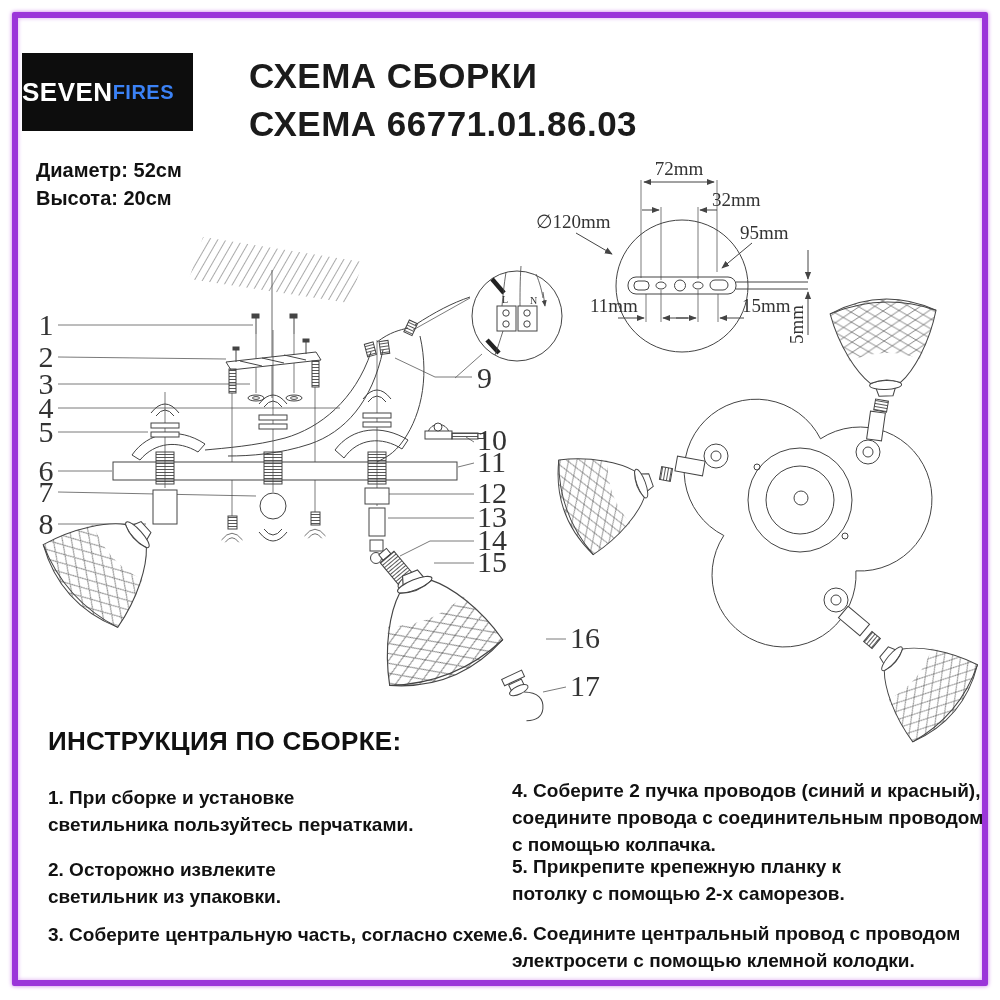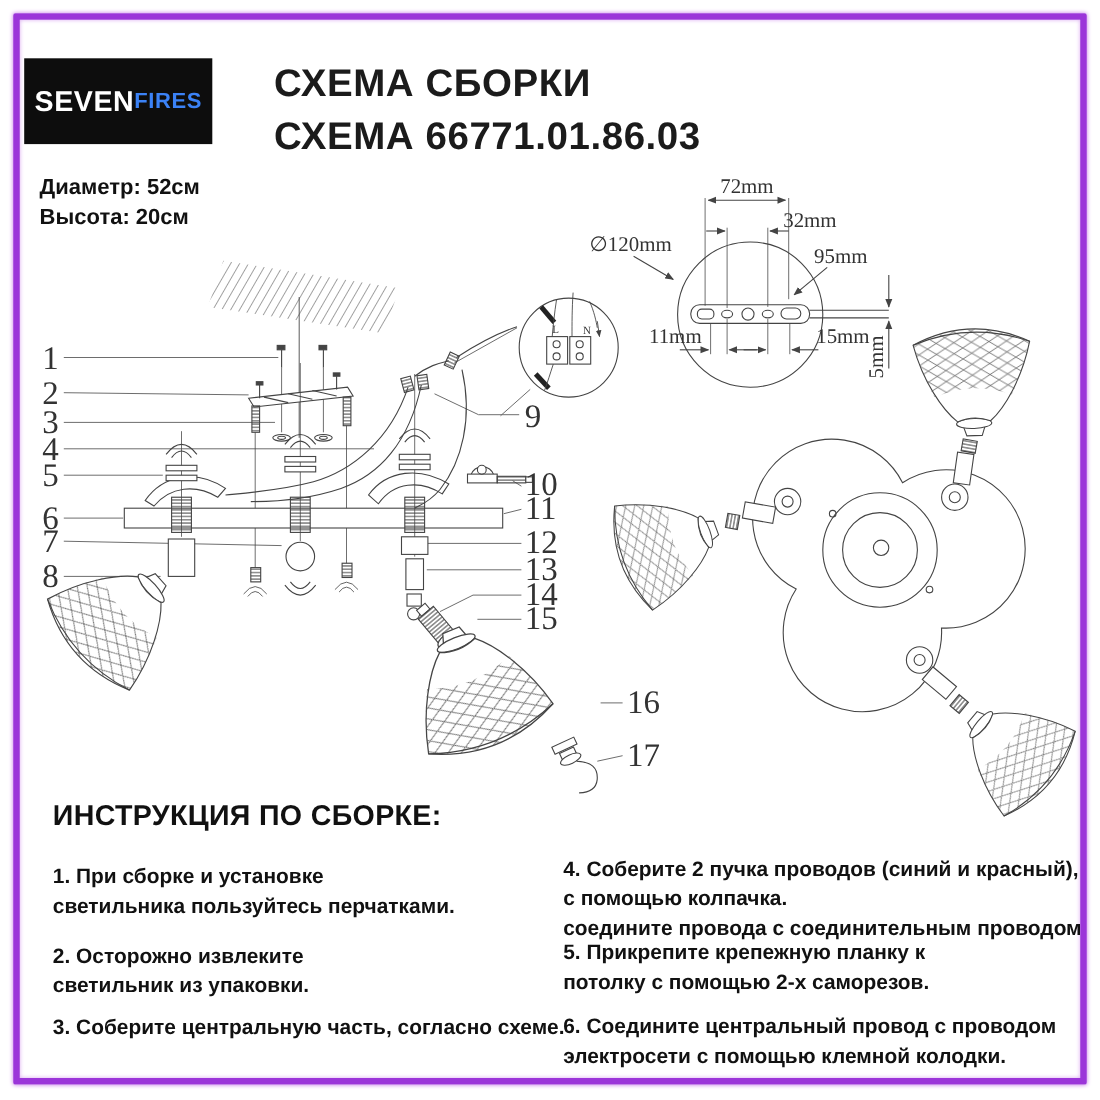--- a/index.html
+++ b/index.html
@@ -1,21 +1,21 @@
 <!DOCTYPE html>
 <html><head>
 <meta charset="utf-8">
 <style>
   html,body{margin:0;padding:0;background:#fff;}
   #page{position:relative;width:1000px;height:1000px;background:#ffffff;overflow:hidden;
         font-family:"Liberation Sans",sans-serif;color:#141414;}
   #frame{position:absolute;left:12px;top:12px;right:12px;bottom:14px;
          border:6px solid #9b35d9;box-shadow:0 0 4px #c77ae8, inset 0 0 4px #d9a6f0;border-radius:2px;pointer-events:none;}
   #logo{position:absolute;left:22px;top:53px;width:171px;height:78px;background:#0d0d0d;
-        display:flex;align-items:center;justify-content:center;letter-spacing:.5px;}
+        display:flex;align-items:center;justify-content:flex-start;letter-spacing:.5px;}
   #logo .b{color:#fff;font-size:26px;font-weight:800;}
   #logo .l{color:#3b82f6;font-size:20px;font-weight:700;}
   #title{position:absolute;left:249px;top:52px;line-height:48px;font-size:35px;font-weight:800;
          color:#1b1b1b;letter-spacing:.5px;}
   #specs{position:absolute;left:36px;top:156px;width:170px;font-size:20px;
          font-weight:700;line-height:28px;color:#111;}
   .heading{position:absolute;left:48px;top:726px;font-size:26px;font-weight:800;color:#111;letter-spacing:.3px;}
   .step{position:absolute;font-size:19px;font-weight:600;line-height:27px;color:#111;}
   #svgart{position:absolute;left:0;top:0;}
   text.cad{font-family:"Liberation Serif","DejaVu Serif",serif;fill:#333;}
@@ -345,22 +345,22 @@
   <div class="step" style="left:48px;top:856px;">
     <div>2. Осторожно извлеките</div>
     <div>светильник из упаковки.</div>
   </div>
   <div class="step" style="left:48px;top:921px;">
     <div>3. Соберите центральную часть, согласно схеме.</div>
   </div>
 
   <div class="step" style="left:512px;top:777px;">
     <div>4. Соберите 2 пучка проводов (синий и красный),</div>
+    <div>соедините провода с соединительным проводом</div>
     <div>с помощью колпачка.</div>
-    <div>соедините провода с соединительным проводом</div>
   </div>
   <div class="step" style="left:512px;top:853px;">
     <div>5. Прикрепите крепежную планку к</div>
     <div>потолку с помощью 2-х саморезов.</div>
   </div>
   <div class="step" style="left:512px;top:920px;">
     <div>6. Соедините центральный провод с проводом</div>
     <div>электросети с помощью клемной колодки.</div>
   </div>
 </div>

